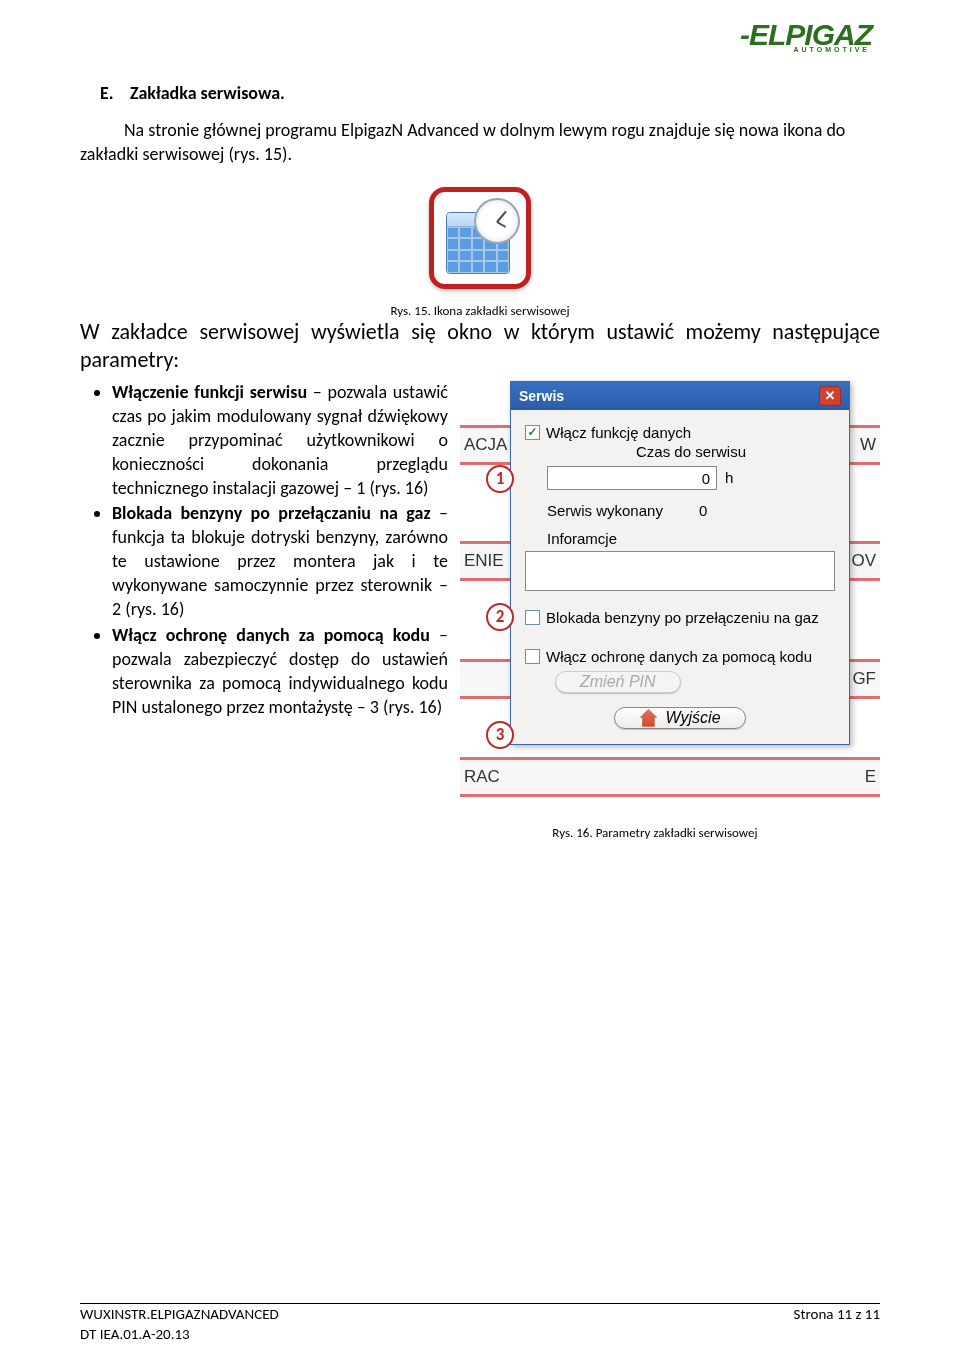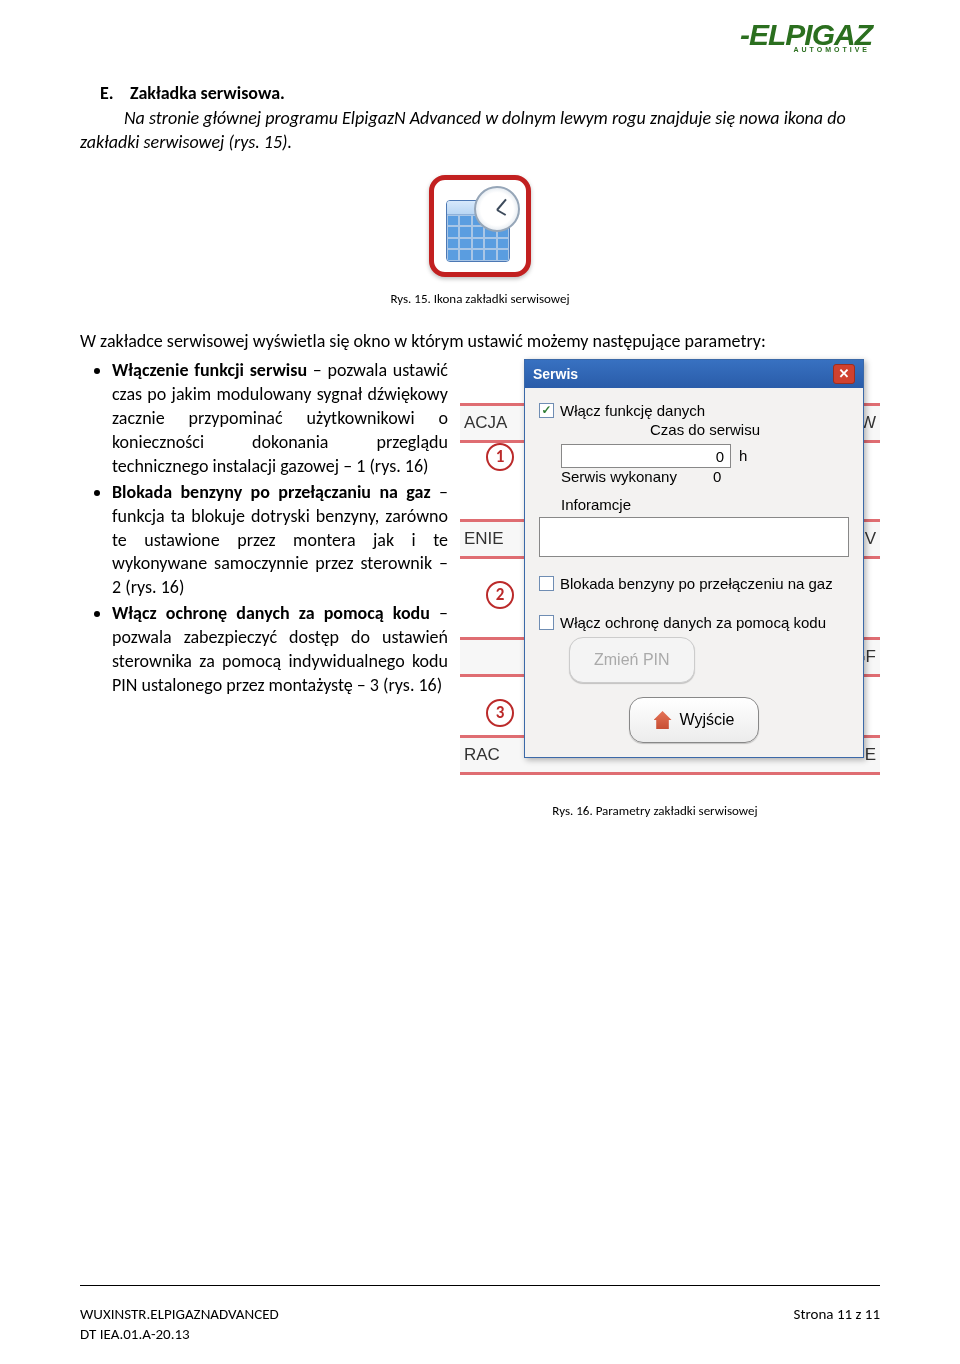--- a/index.html
+++ b/index.html
@@ -29,24 +29,23 @@
   }
   .logo-sub { font-size: 7px; letter-spacing: 3px; color:#2b6f1f; font-style: normal; display:block; text-align:right; margin-top:-6px; margin-right:2px;}
   .section-heading {
     font-weight: bold;
     font-size: 18px;
     margin-top: 42px;
     margin-left: 20px;
   }
   .intro {
     font-size: 18px;
-    margin-top: 2px;
+    margin-top: 14px;
     margin-left: 0;
     line-height: 1.35;
-    font-style: italic;
   }
   .icon-fig {
     text-align: center;
     margin-top: 20px;
   }
   .service-icon {
     display: inline-block;
     width: 102px;
     height: 102px;
     border: 5px solid #c22020;
@@ -75,43 +74,42 @@
     background: radial-gradient(#fff 0 55%, #dce4ec 80%);
     border: 2px solid #96a6b8;
   }
   .clock::before, .clock::after {
     content:""; position:absolute; background:#3c4a5b; left:50%; top:50%; transform-origin:left center;
   }
   .clock::before { width: 14px; height: 2px; transform: rotate(-50deg); }
   .clock::after { width: 10px; height: 2px; transform: rotate(30deg); }
   .fig-caption { font-size: 13px; margin-top: 10px; }
   .subintro {
-    font-size: 18px;
-    margin-top: 24px;
+    font-size: 22px;
     line-height: 1.3;
     text-align: justify;
   }
   .cols {
     display: flex;
     margin-top: 6px;
     gap: 12px;
   }
   .text-col { flex: 1; }
   ul.bullets { list-style: disc; margin-left: 32px; font-size: 18px; }
   ul.bullets li { margin-bottom: 2px; text-align: justify; line-height: 1.33; }
   ul.bullets b { font-weight: bold; }
   .img-col { width: 420px; position: relative; }
   .bg-tabs {
     position:absolute; inset:0;
     font-family: Arial, sans-serif;
   }
   .bg-row { position:absolute; left:0; right:0; height:40px; display:flex; align-items:center; justify-content:space-between; color:#333; font-size:17px; background:#f7f7f7; border-top:3px solid #df6d72; border-bottom:3px solid #df6d72; padding:0 4px; overflow:hidden;}
   .dialog {
     position: absolute;
-    left: 64px; top: 0;
+    left: 50px; top: 0;
     width: 340px;
     background: #f3f2f1;
     border: 1px solid #3b69a8;
     box-shadow: 2px 2px 6px rgba(0,0,0,0.3);
     font-family: "Segoe UI", Tahoma, sans-serif;
     font-size: 15px;
     color: #000;
   }
   .titlebar {
     background: linear-gradient(#3871c1, #2a5ca9);
@@ -134,24 +132,25 @@
   .chk { display:flex; align-items:center; gap:6px; margin-top:4px; }
   .chk-box { width:15px; height:15px; border:1px solid #6f8db3; background:#fff; display:flex; align-items:center; justify-content:center; font-size:12px; color:#2e7d32; font-weight:bold; }
   .chk-box.checked::after{ content:"✓"; }
   .field-row { display:flex; align-items:center; gap:8px; margin-top:6px; }
   .num-input { width: 170px; height:24px; border:1px solid #888; background:#fff; text-align:right; padding-right:6px; font-size:15px; line-height:24px; }
   .static-lbl { font-size:15px; }
   .textarea { width:100%; height:40px; border:1px solid #888; background:#fff; margin-top:4px; }
   .btn {
     display:inline-flex; align-items:center; justify-content:center;
     border:1px solid #888; border-radius:14px;
-    padding:13px 24px; gap:8px;
+    padding:1px 24px; gap:8px;
     background: linear-gradient(#ffffff,#ececec);
     font-size:16px;
     box-shadow: 0 1px 1px rgba(0,0,0,0.2);
+    font-style: italic;
   }
   .btn.disabled { color:#aaa; background:#f4f4f4; border-color:#ccc; }
   .btn-row { text-align:center; margin-top:14px; }
   .home-ico { width:18px; height:18px; background: linear-gradient(#e57357,#c74e33); clip-path: polygon(50% 0, 100% 50%, 85% 50%, 85% 100%, 15% 100%, 15% 50%, 0 50%); }
   .callout {
     position:absolute;
     width:28px; height:28px;
     border:2px solid #bb2a2a;
     border-radius:50%;
     background:#fff;
@@ -160,21 +159,21 @@
     display:flex; align-items:center; justify-content:center;
     font-size:17px;
     font-family: Calibri, sans-serif;
   }
   .fig-caption2 { font-size: 13px; text-align:center; margin-top: 14px; padding-right: 30px;}
   .footer {
     position: absolute;
     bottom: 20px;
     left: 80px; right: 80px;
     border-top: 1px solid #000;
-    padding-top: 19px;
+    padding-top: 1px;
     font-size: 15px;
     display:flex; justify-content:space-between;
   }
   .footer-left { line-height: 1.3; }
 </style>
 </head>
 <body>
 
 <div class="page">
   <div class="logo">
@@ -263,21 +262,21 @@
         <div class="dlg-body">
           <div class="chk">
             <div class="chk-box checked"></div>
             <span>Włącz funkcję danych</span>
           </div>
           <div style="margin-left:22px; margin-top:2px;text-align:center;">Czas do serwisu</div>
           <div class="field-row" style="margin-left:22px;">
             <div class="num-input">0</div>
             <span class="static-lbl">h</span>
           </div>
-          <div class="field-row" style="margin-left:22px; margin-top:0;align-items:flex-end;">
+          <div class="field-row" style="margin-left:22px; margin-top:12px;align-items:flex-end;">
             <span class="static-lbl">Serwis wykonany</span>
             <span style="margin-left:28px;">0</span>
           </div>
           <div style="margin-left:22px; margin-top:11px;">Inforamcje</div>
           <div class="textarea" style="margin-left:0;"></div>
 
           <div class="chk" style="margin-top:18px;">
             <div class="chk-box"></div>
             <span>Blokada benzyny po przełączeniu na gaz</span>
           </div>

